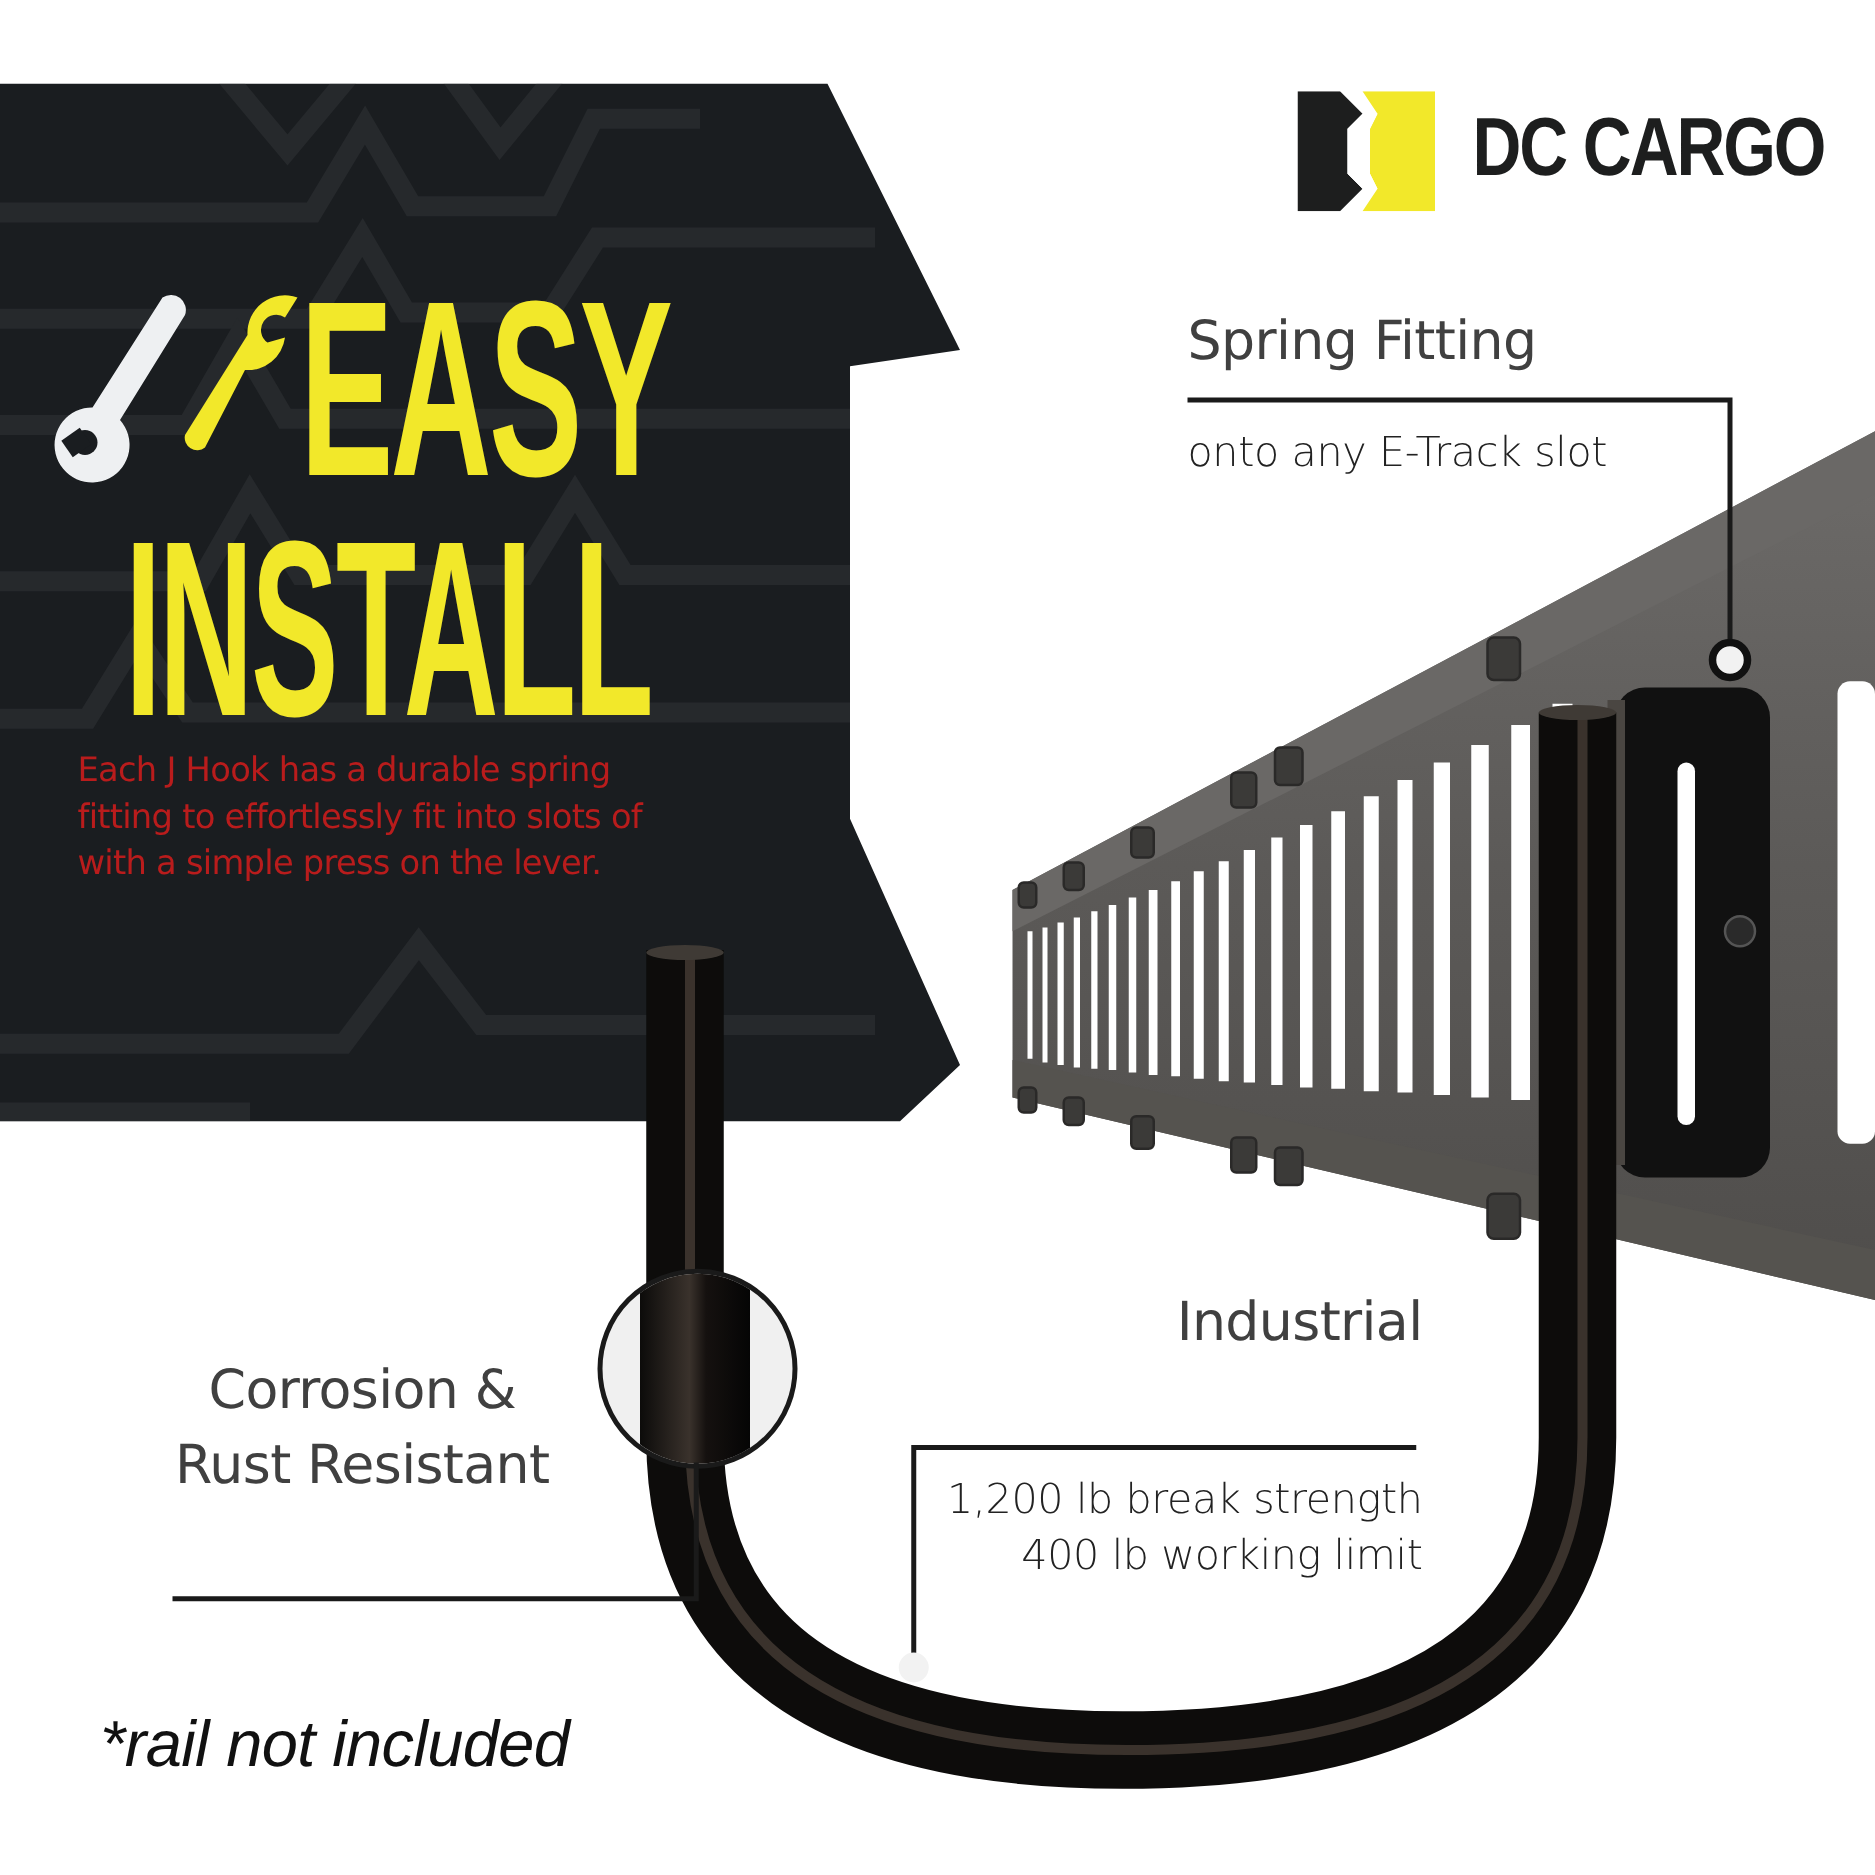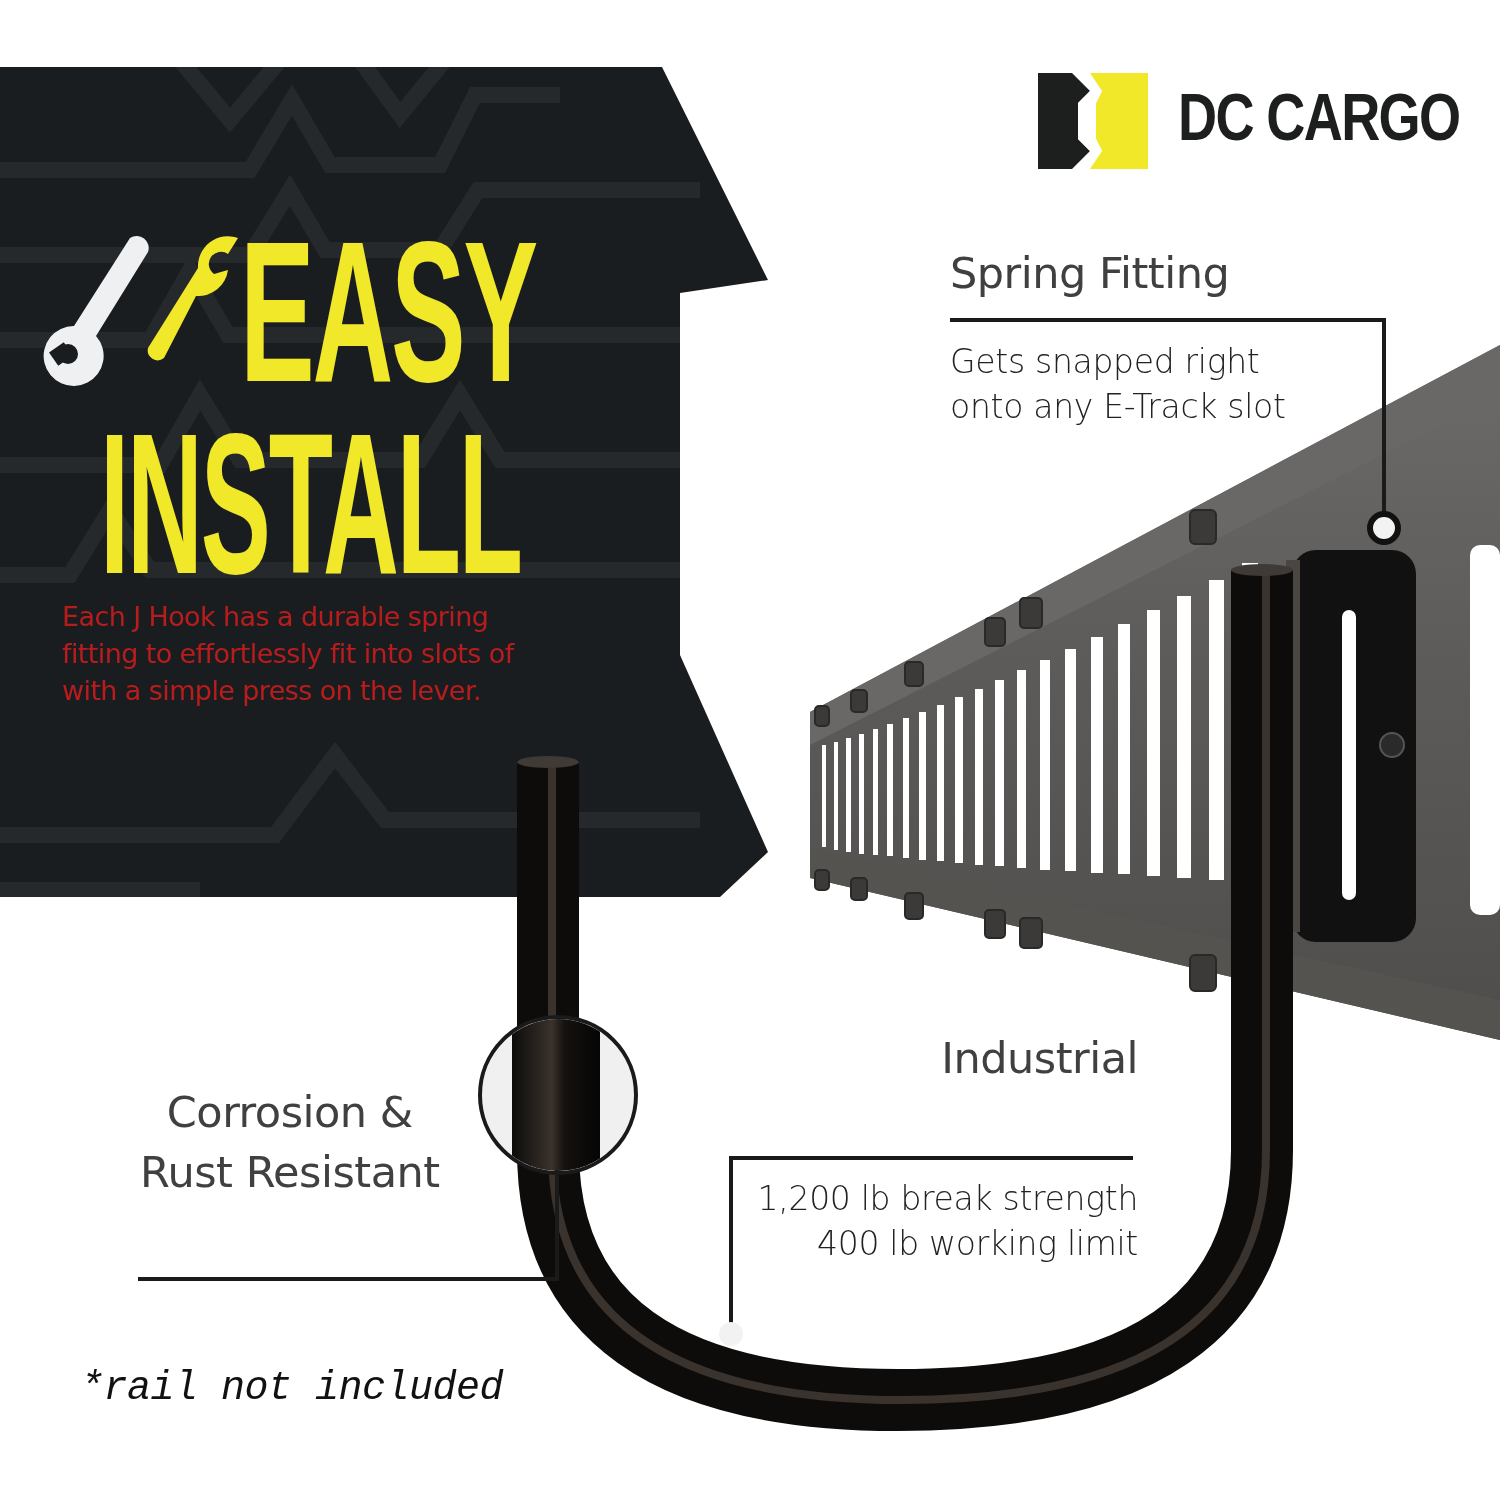--- a/index.html
+++ b/index.html
@@ -30,22 +30,22 @@
     line-height: 60px; white-space: nowrap; letter-spacing: -0.5px; }
   .callout-sub { font-family: "DejaVu Sans", sans-serif; font-weight: 300; font-size: 33px;
     color: #222; line-height: 45px; white-space: nowrap; letter-spacing: -0.3px; }
   .callout-sub span, .callout-title span { display: block; }
 
   .spring-title { left: 950px; top: 243px; }
   .spring-sub { left: 950px; top: 339px; }
   .industrial-title { right: 362px; top: 1028px; }
   .industrial-sub { right: 362px; top: 1176px; text-align: right; }
   .corrosion-title { left: 140px; top: 1082px; text-align: center; }
-  .footnote { left: 80px; top: 1366px; font-family: Liberation Mono, monospace; font-style: italic;
-    font-size: 40px; color: #111; white-space: nowrap; letter-spacing: -0.5px; }
+  .footnote { left: 80px; top: 1366px; font-family: Liberation Sans, sans-serif; font-style: italic;
+    font-size: 52px; color: #111; white-space: nowrap; letter-spacing: -0.5px; }
 
   #art { left: 0; top: 0; width: 1500px; height: 1500px; pointer-events: none; }
 </style>
 </head>
 <body>
 
 <svg id="panel" class="abs" viewBox="0 0 1500 1500" xmlns="http://www.w3.org/2000/svg">
   <defs>
     <clipPath id="hexclip">
       <polygon points="0,67 662,67 768,280 680,293 680,655 768,852 720,897 0,897"></polygon>
@@ -185,21 +185,20 @@
 <div class="abs headline hl-install">INSTALL</div>
 
 <div class="abs desc">
   <span>Each J Hook has a durable spring</span>
   <span>fitting to effortlessly fit into slots of</span>
   <span>with a simple press on the lever.</span>
 </div>
 
 <div class="abs callout-title spring-title">Spring Fitting</div>
 <div class="abs callout-sub spring-sub">
-  <span>Gets snapped right</span>
   <span>onto any E-Track slot</span>
 </div>
 
 <div class="abs callout-title industrial-title">
   <span>Industrial</span>
 </div>
 <div class="abs callout-sub industrial-sub">
   <span>1,200 lb break strength</span>
   <span>400 lb working limit</span>
 </div>

